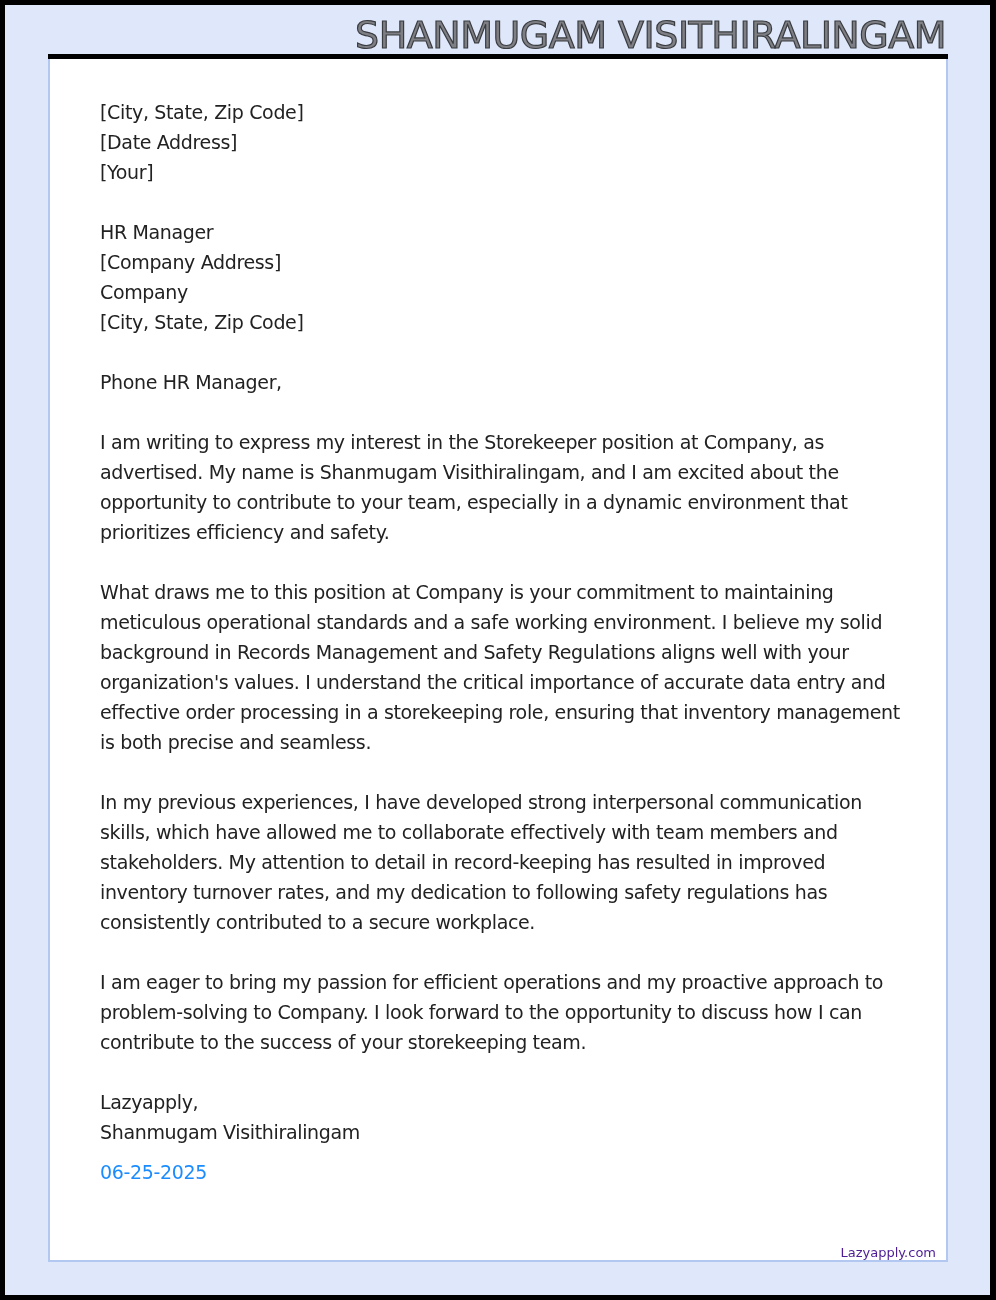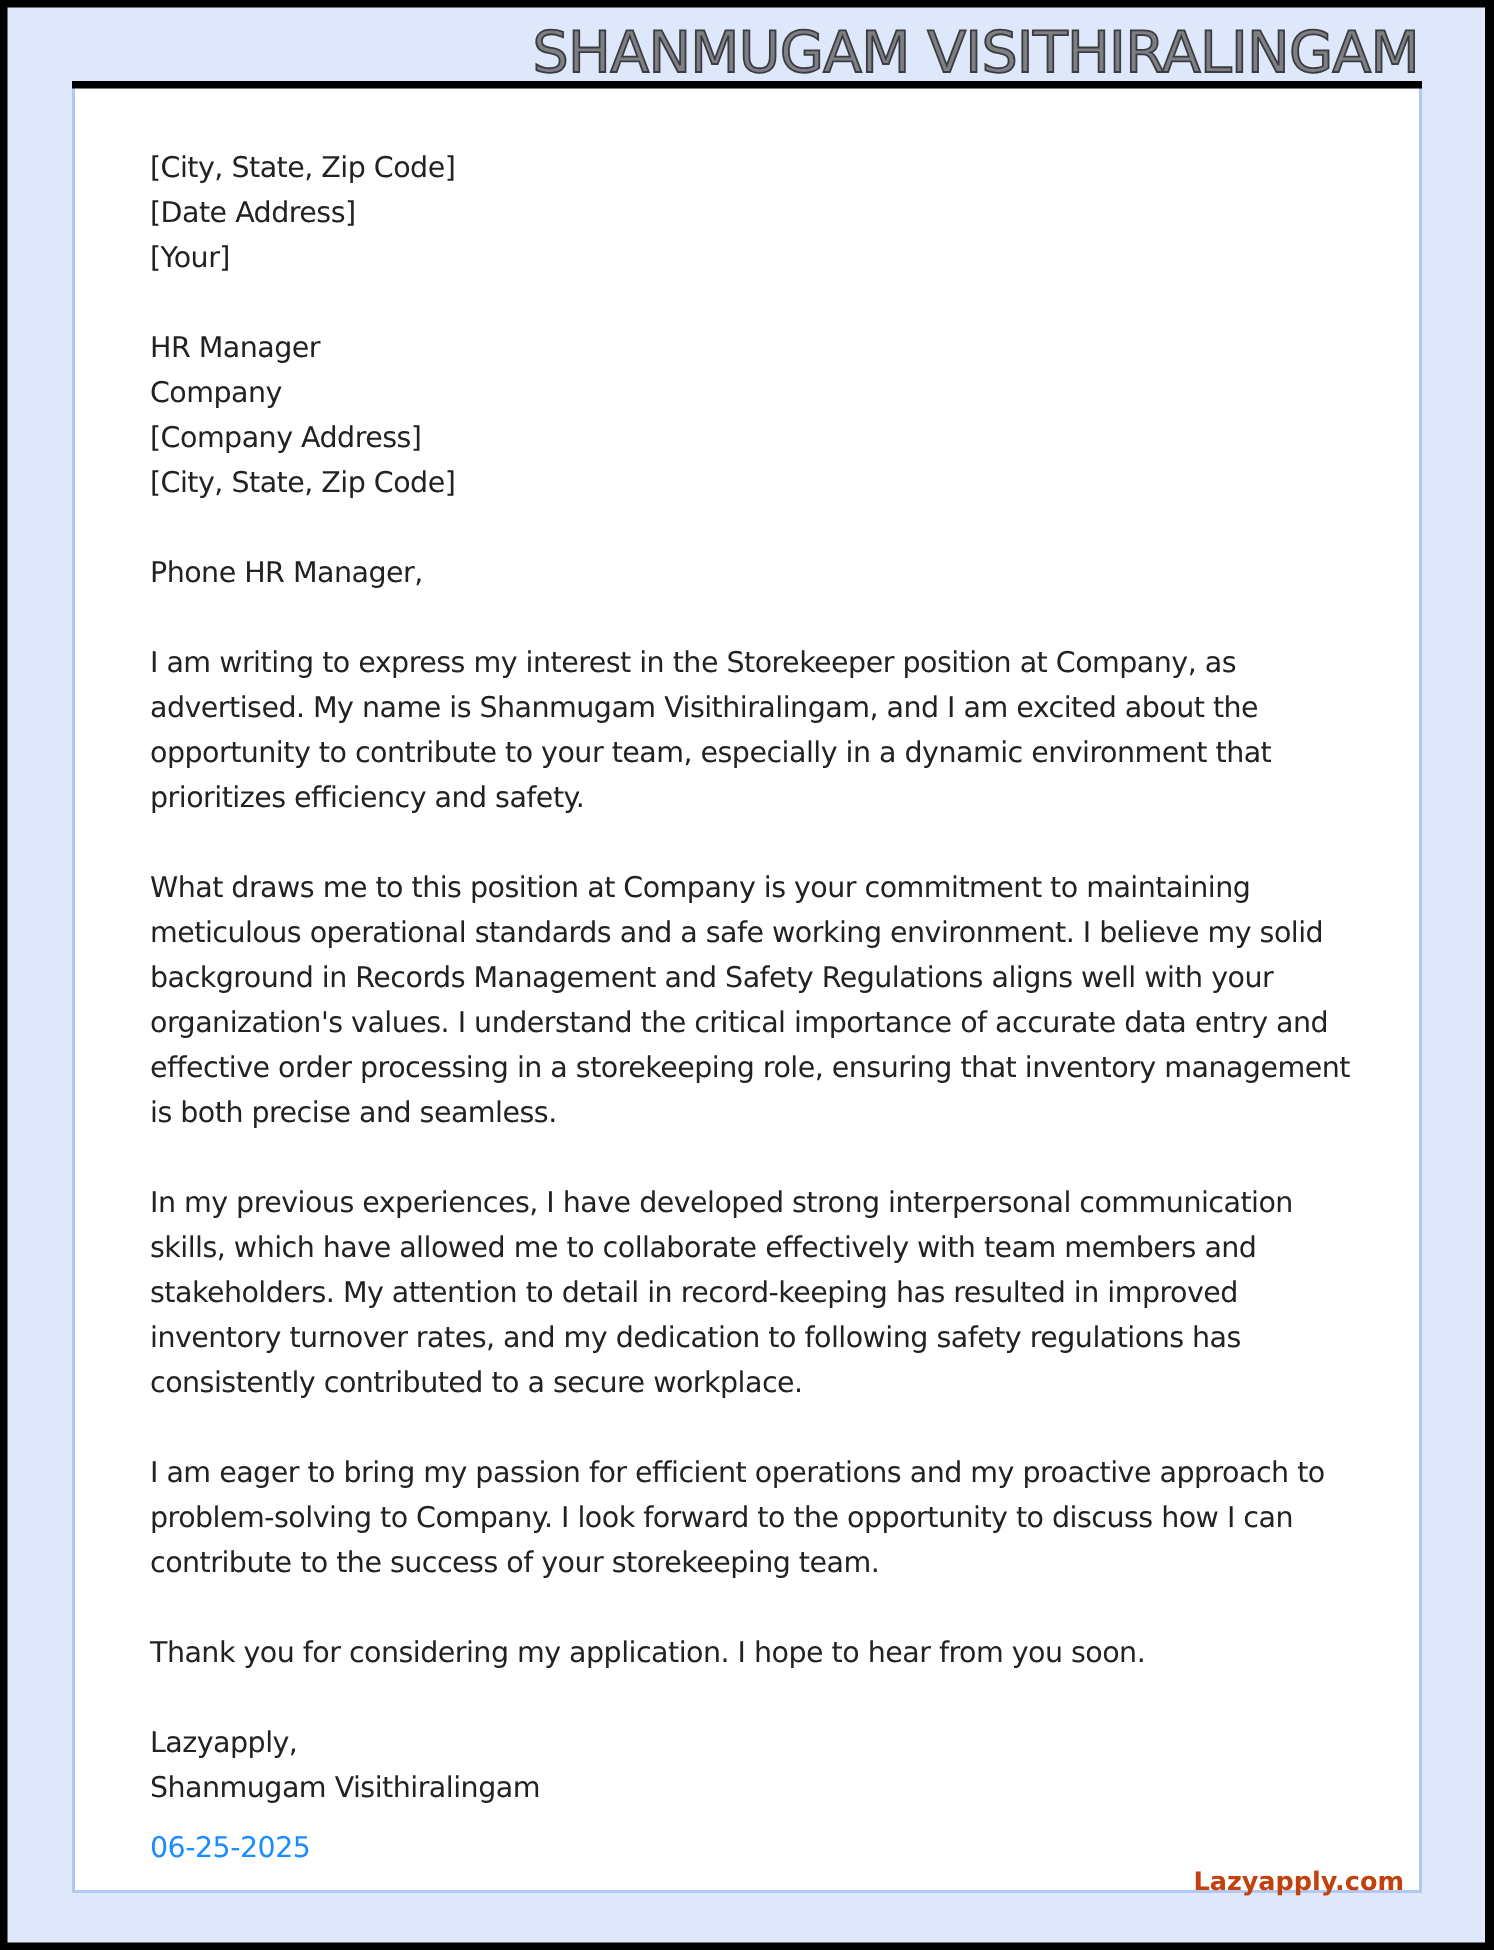--- a/index.html
+++ b/index.html
@@ -82,54 +82,52 @@
     .date-link {
       display: block;
       margin-top: 10px;
       color: #1a8cff;
       text-decoration: none;
     }
     .watermark {
       position: absolute;
       right: 60px;
       top: 1245px;
-      font-size: 17px;
-      color: #c2410c;
+      font-size: 13px;
+      color: #4c1d95;
       z-index: 5;
-      font-weight: bold;
     }
   </style>
 </head>
 <body>
 
 <div class="outer-frame"></div>
 
 <div class="name-title">SHANMUGAM VISITHIRALINGAM</div>
 <div class="title-bar"></div>
 
 <div class="page"></div>
 
 <div class="letter">
   <p>
     <span class="line">[City, State, Zip Code]</span>
     <span class="line">[Date Address]</span>
     <span class="line">[Your]</span>
   </p>
   <p>
     <span class="line">HR Manager</span>
+    <span class="line">[Company Address]</span>
     <span class="line">Company</span>
-    <span class="line">[Company Address]</span>
     <span class="line">[City, State, Zip Code]</span>
   </p>
   <p>Phone HR Manager,</p>
   <p>I am writing to express my interest in the Storekeeper position at Company, as advertised. My name is Shanmugam Visithiralingam, and I am excited about the opportunity to contribute to your team, especially in a dynamic environment that prioritizes efficiency and safety.</p>
   <p>What draws me to this position at Company is your commitment to maintaining meticulous operational standards and a safe working environment. I believe my solid background in Records Management and Safety Regulations aligns well with your organization's values. I understand the critical importance of accurate data entry and effective order processing in a storekeeping role, ensuring that inventory management is both precise and seamless.</p>
   <p>In my previous experiences, I have developed strong interpersonal communication skills, which have allowed me to collaborate effectively with team members and stakeholders. My attention to detail in record-keeping has resulted in improved inventory turnover rates, and my dedication to following safety regulations has consistently contributed to a secure workplace.</p>
   <p>I am eager to bring my passion for efficient operations and my proactive approach to problem-solving to Company. I look forward to the opportunity to discuss how I can contribute to the success of your storekeeping team.</p>
-  <p>Thank you for considering my application. I hope to hear from you soon.</p>
   <div class="sig">
     <span class="line">Lazyapply,</span>
     <span class="line">Shanmugam Visithiralingam</span>
     <a class="date-link" href="#">06-25-2025</a>
   </div>
 </div>
 
 <div class="watermark">Lazyapply.com</div>
 
 </body></html>

